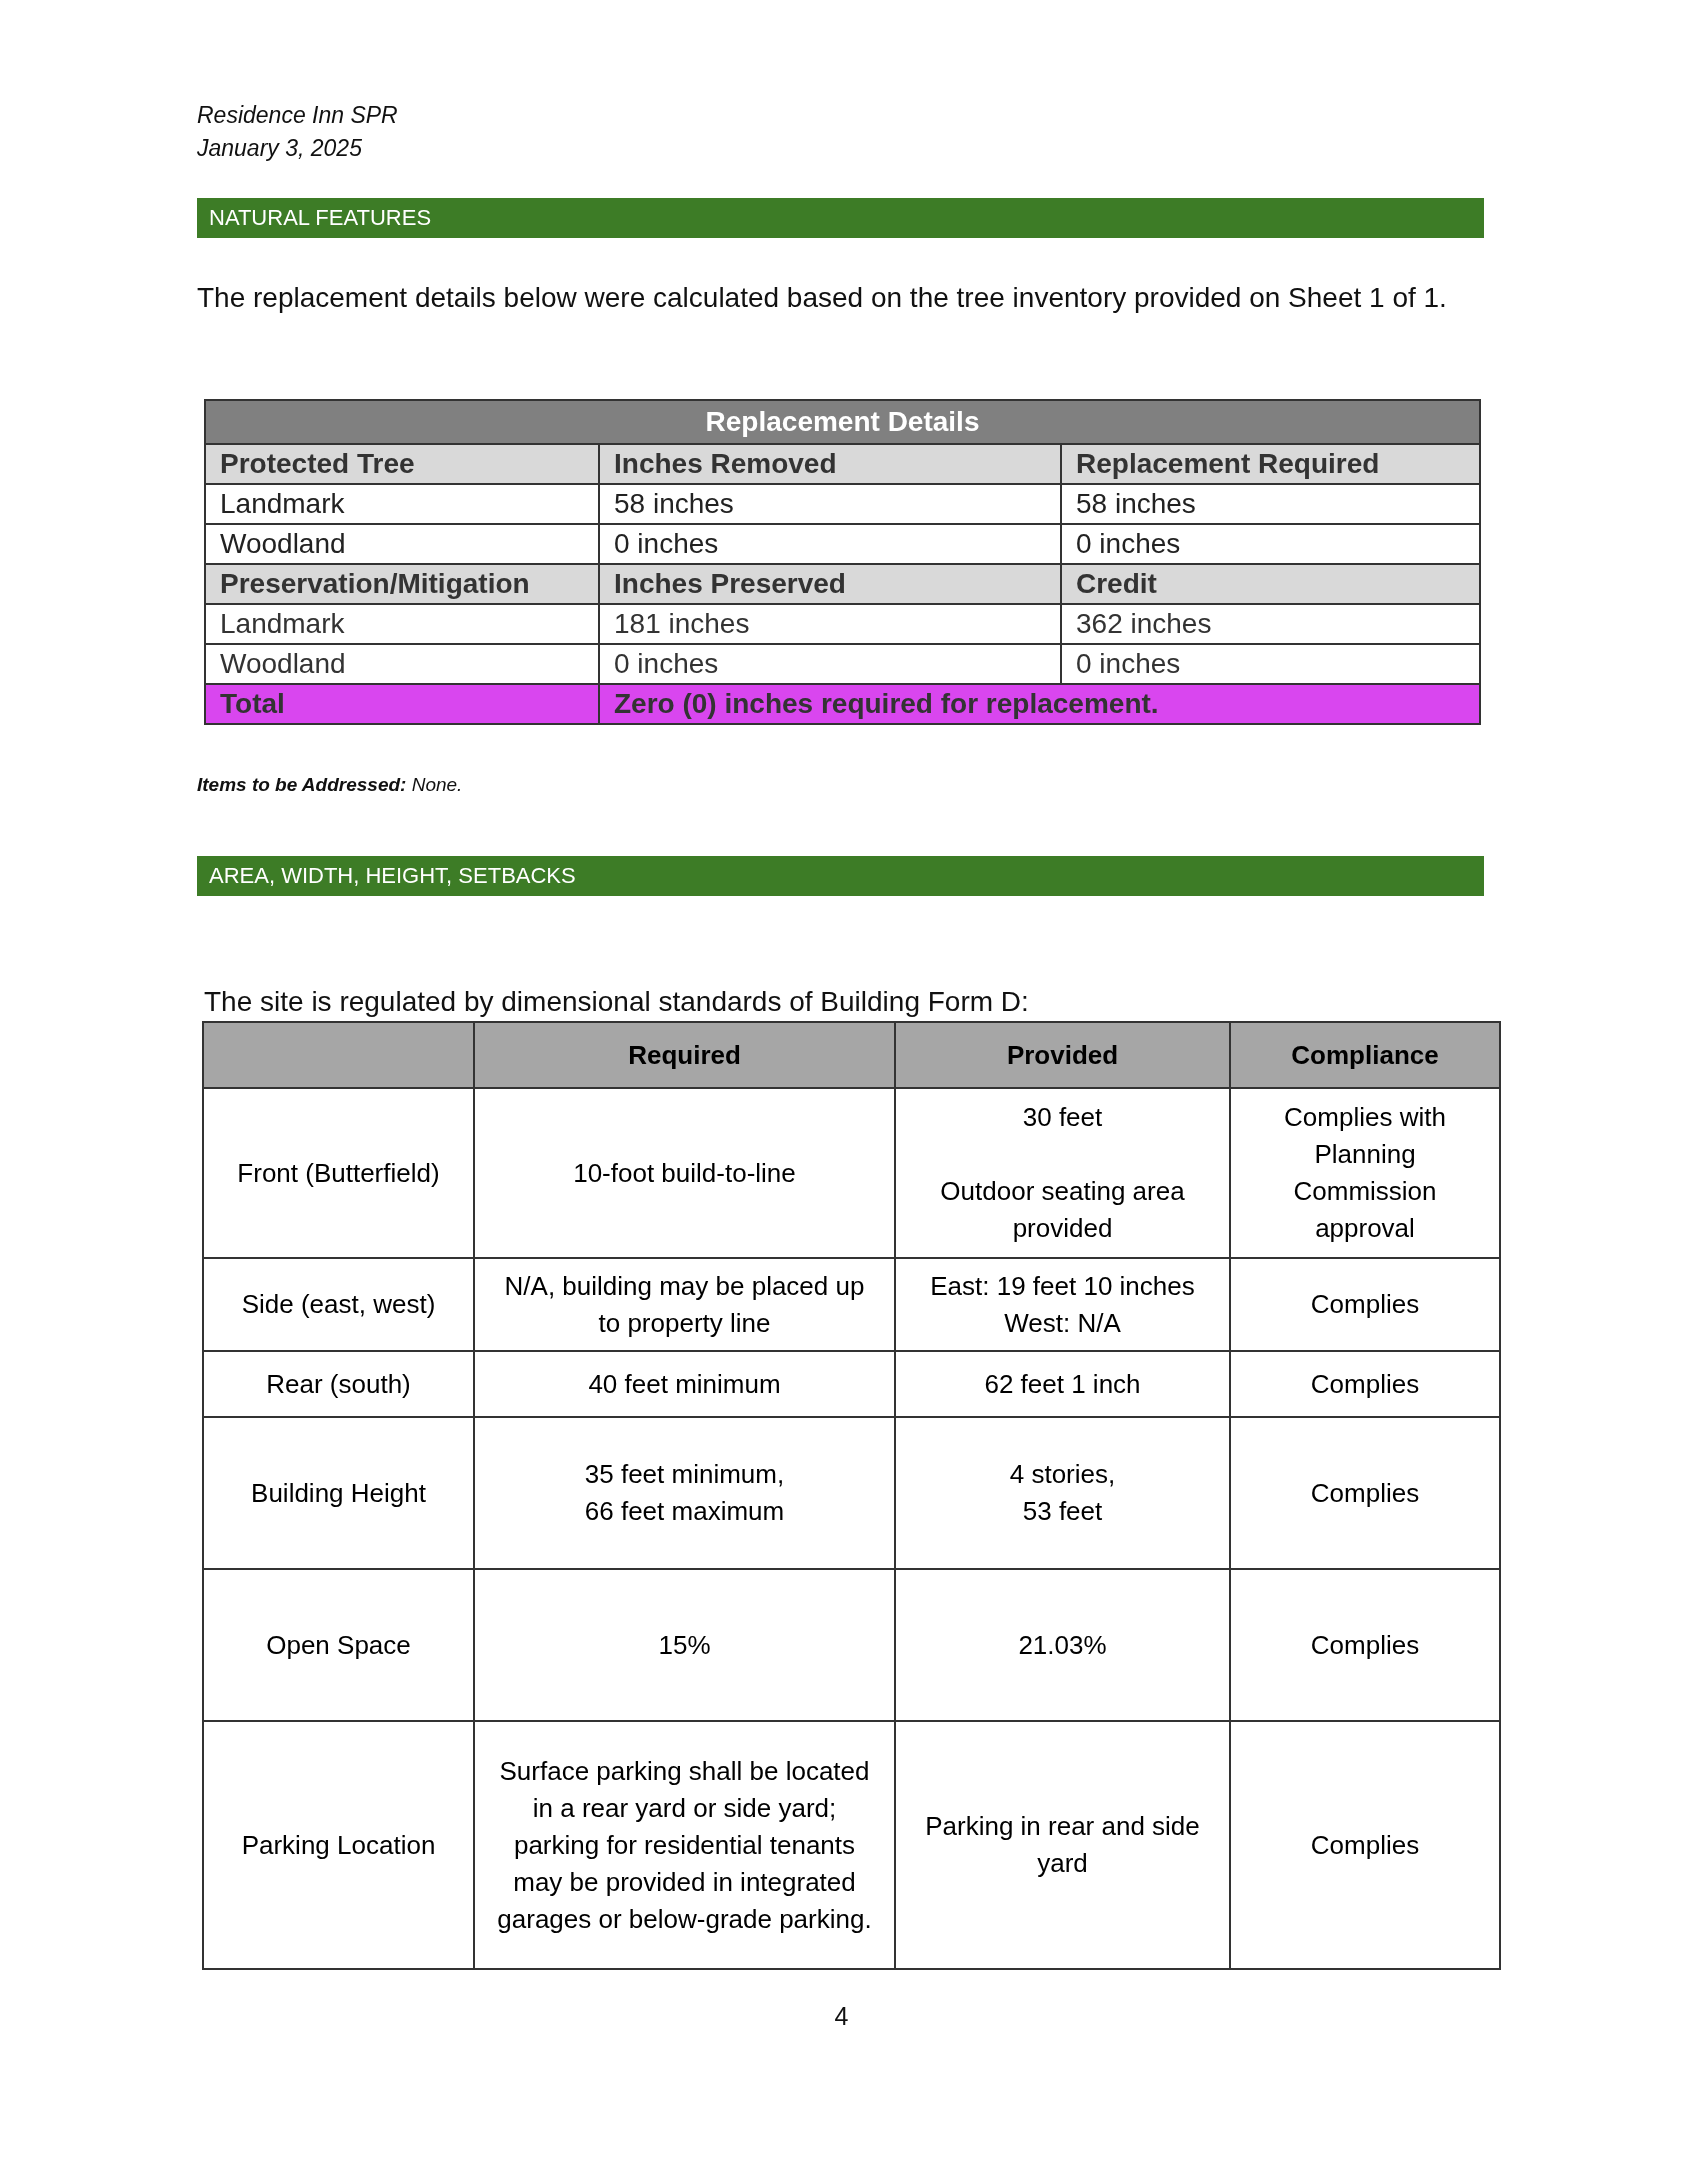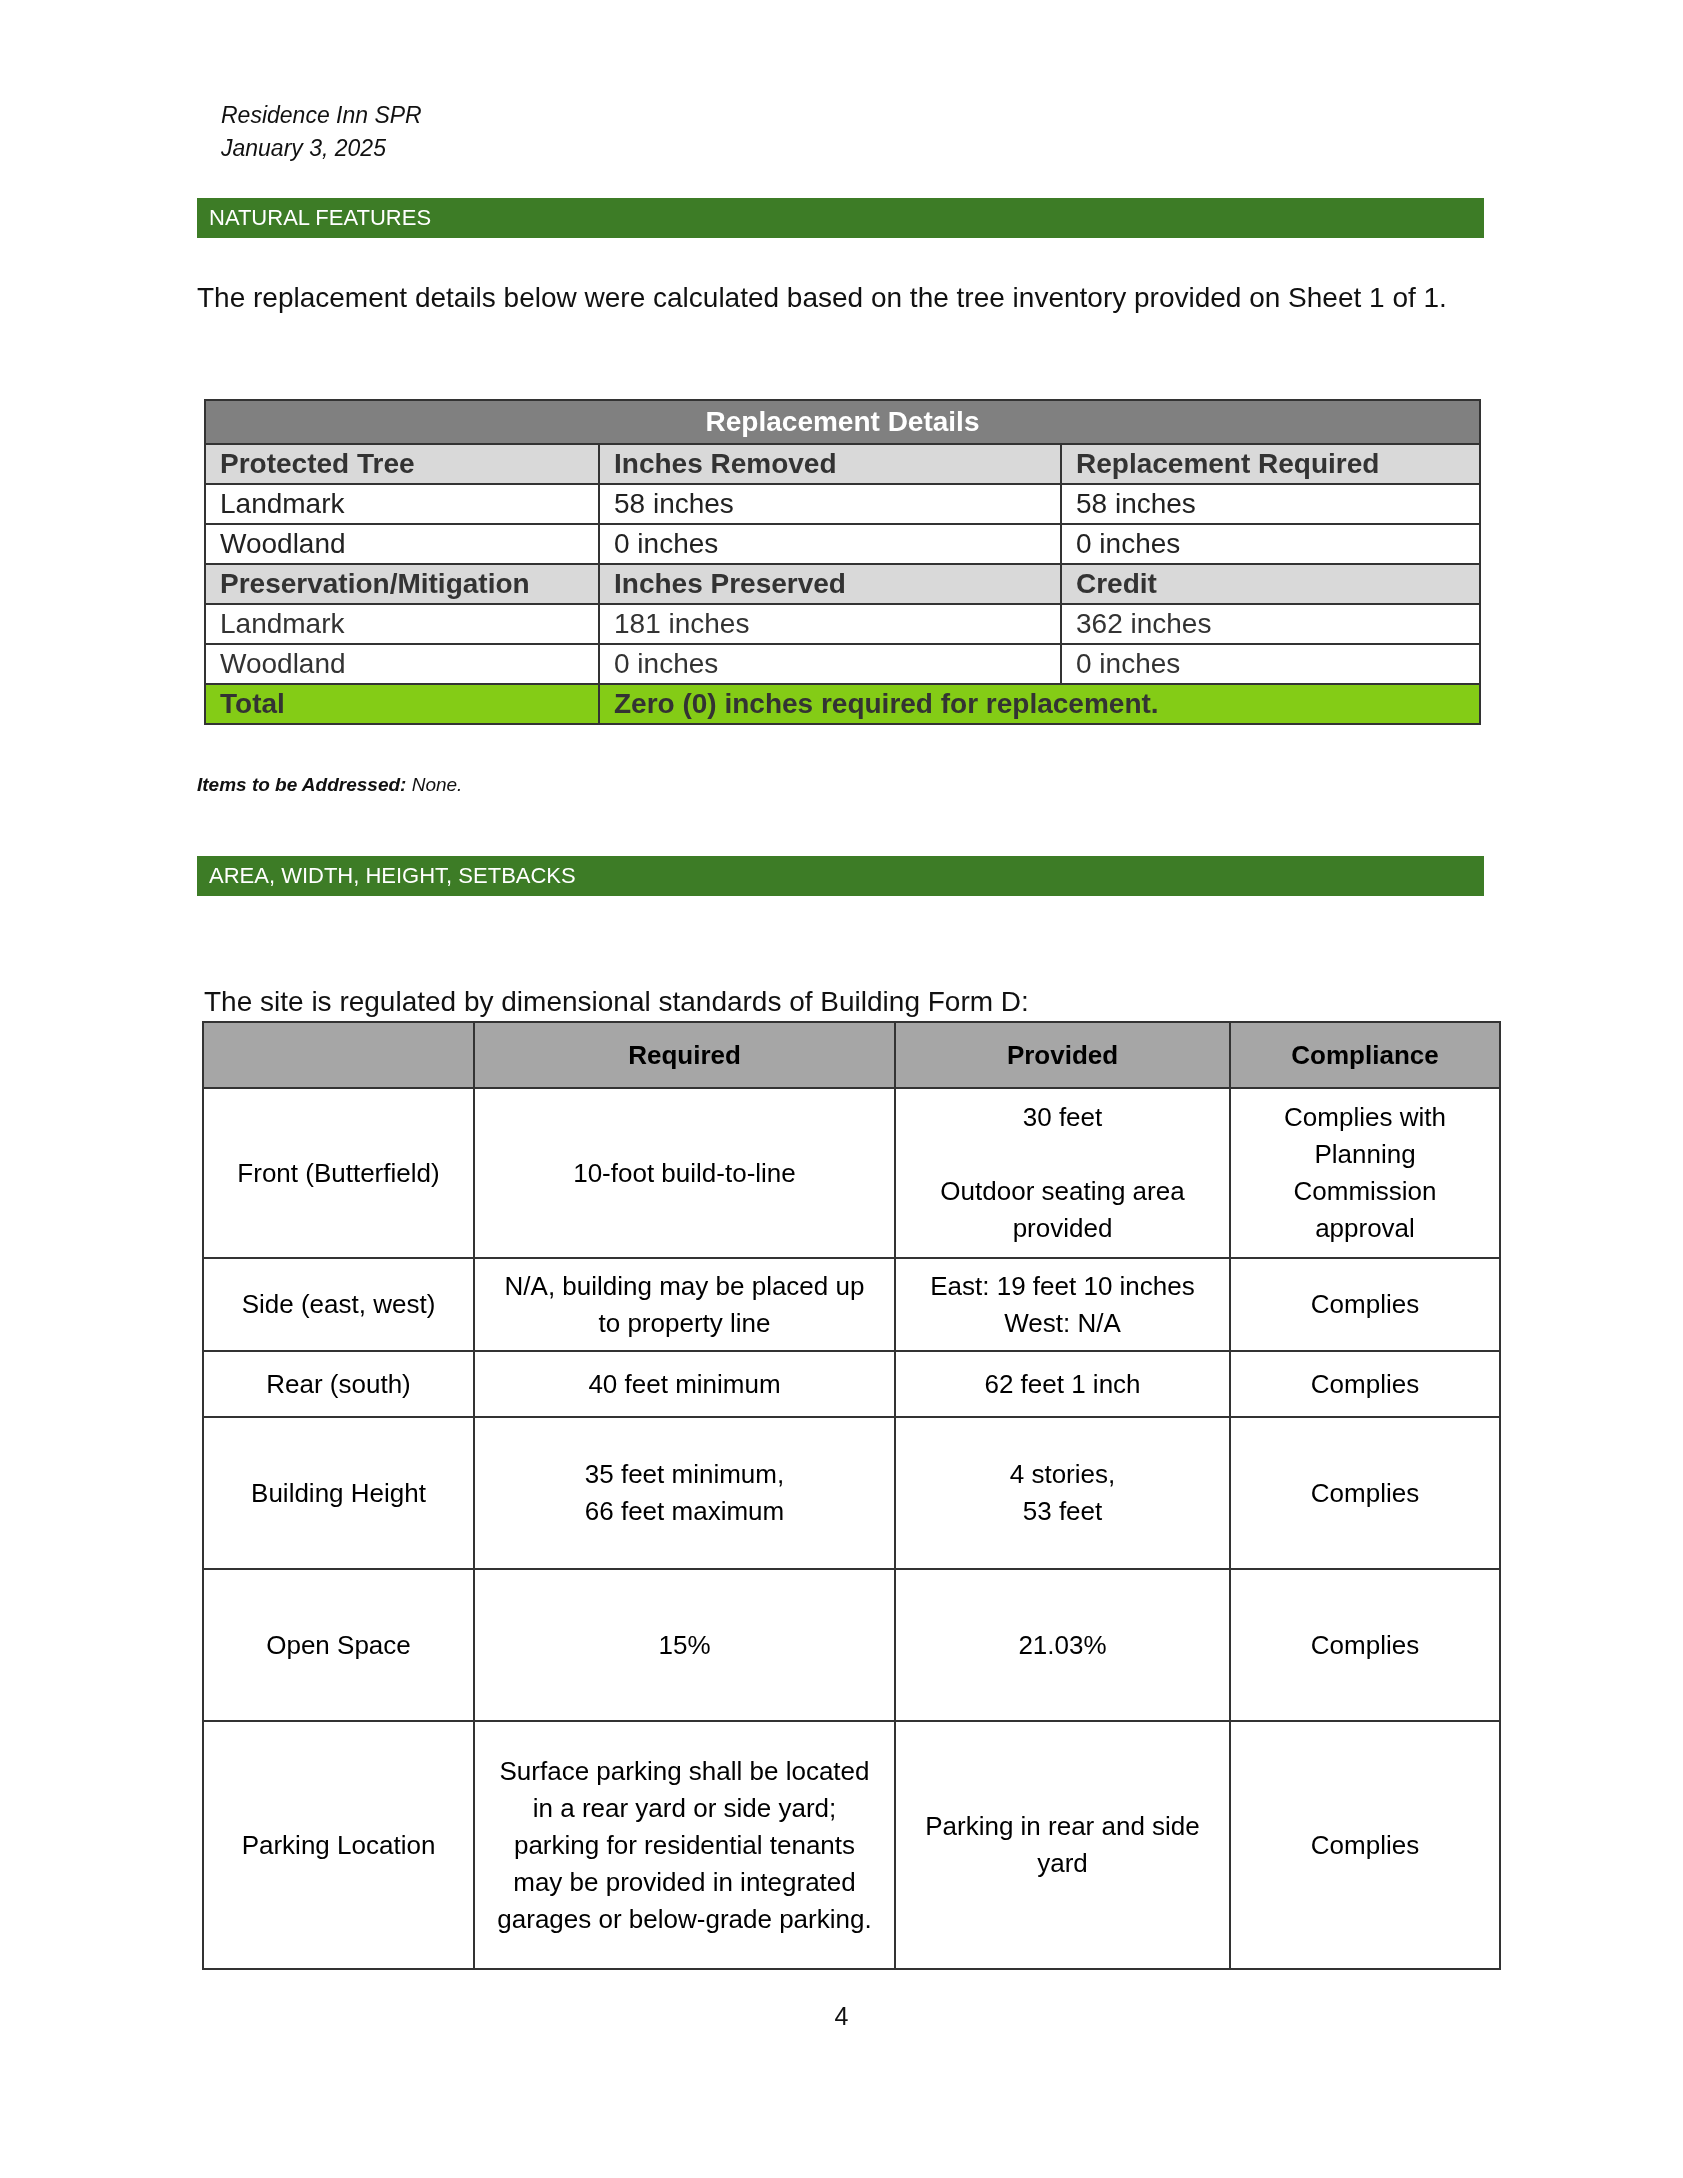--- a/index.html
+++ b/index.html
@@ -1,26 +1,26 @@
 <!DOCTYPE html>
 <html><head>
 <meta charset="utf-8">
 <style>
   html, body { margin: 0; padding: 0; background: #ffffff; }
   body { width: 1683px; height: 2178px; position: relative; overflow: hidden; font-family: "Liberation Sans", "DejaVu Sans", sans-serif; color: #000; }
   .abs { position: absolute; }
-  .hdr-line { left: 197px; font-size: 23px; font-style: italic; color: #111; margin-left: 24px; }
+  .hdr-line { left: 197px; font-size: 23px; font-style: italic; color: #111; }
   .green-bar { left: 197px; width: 1287px; height: 40px; background: #3d7c26; color: #fff; font-weight: normal; font-size: 22px; line-height: 40px; padding-left: 12px; box-sizing: border-box; letter-spacing: 0px; }
   .para { left: 197px; width: 1307px; font-size: 28px; line-height: 42px; color: #111; }
   
   .t1 { position: absolute; left: 204px; top: 399px; width: 1275px; border-collapse: collapse; table-layout: fixed; font-size: 28px; color: #222; }
   .t1 td { border: 2.5px solid #333; height: 38px; padding: 0 0 0 14px; line-height: 38px; white-space: nowrap; overflow: hidden; box-sizing: border-box; }
   .t1 .title td { background: #808080; color: #fff; font-weight: bold; text-align: center; padding: 0; height: 44px; }
   .t1 .sub td { background: #d9d9d9; font-weight: bold; color: #333; }
-  .t1 .total td { background: #84cc16; font-weight: bold; color: #333; margin-top: 28px; }
+  .t1 .total td { background: #d946ef; font-weight: bold; color: #333; margin-top: 28px; }
   .t1 .light td { color: #333; }
   
   .t2 { position: absolute; left: 202px; top: 1021px; width: 1297px; border-collapse: collapse; table-layout: fixed; font-size: 26px; color: #000; }
   .t2 td { border: 2px solid #333; text-align: center; vertical-align: middle; line-height: 37px; padding: 0 8px; box-sizing: border-box; }
   .t2 .head td { background: #a6a6a6; font-weight: bold; }
   .cell-lines span { display: block; }
   .page-num { left: 0; width: 1683px; top: 2002px; text-align: center; font-size: 25px; color: #111; }
   .items { left: 197px; top: 774px; font-size: 19px; font-style: italic; color: #111; }
   .items b { font-weight: bold; }
 </style>

